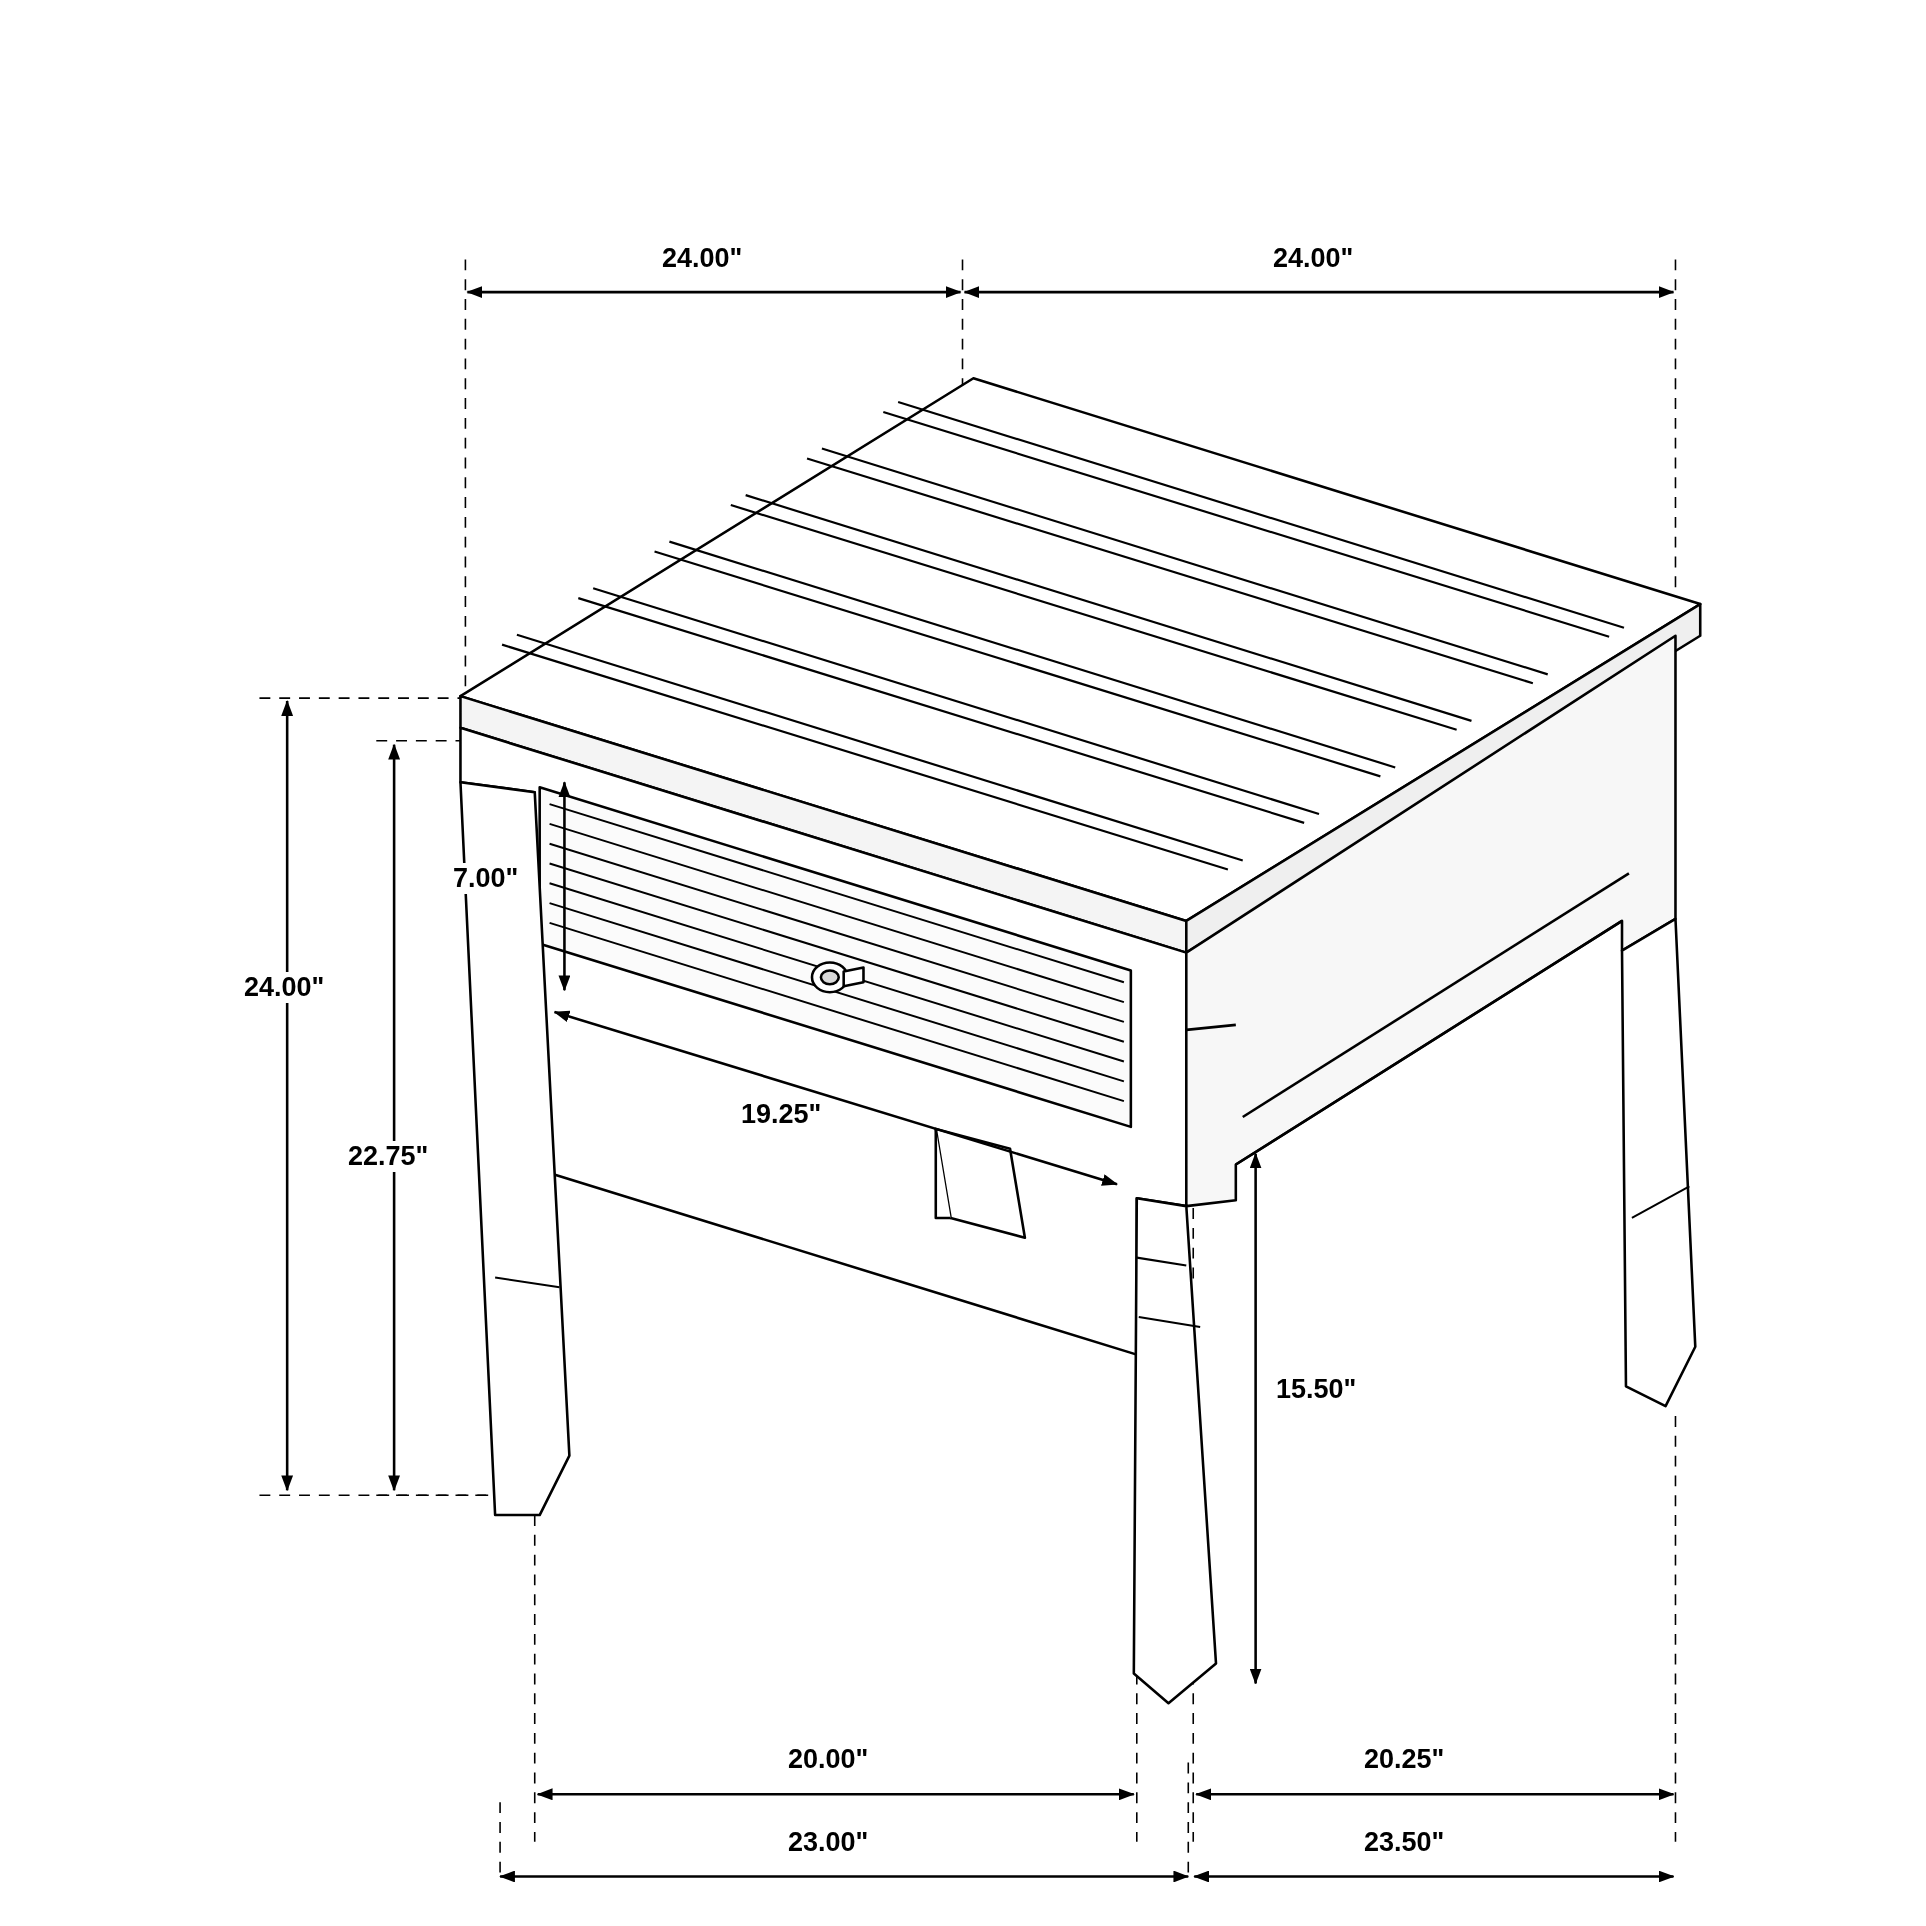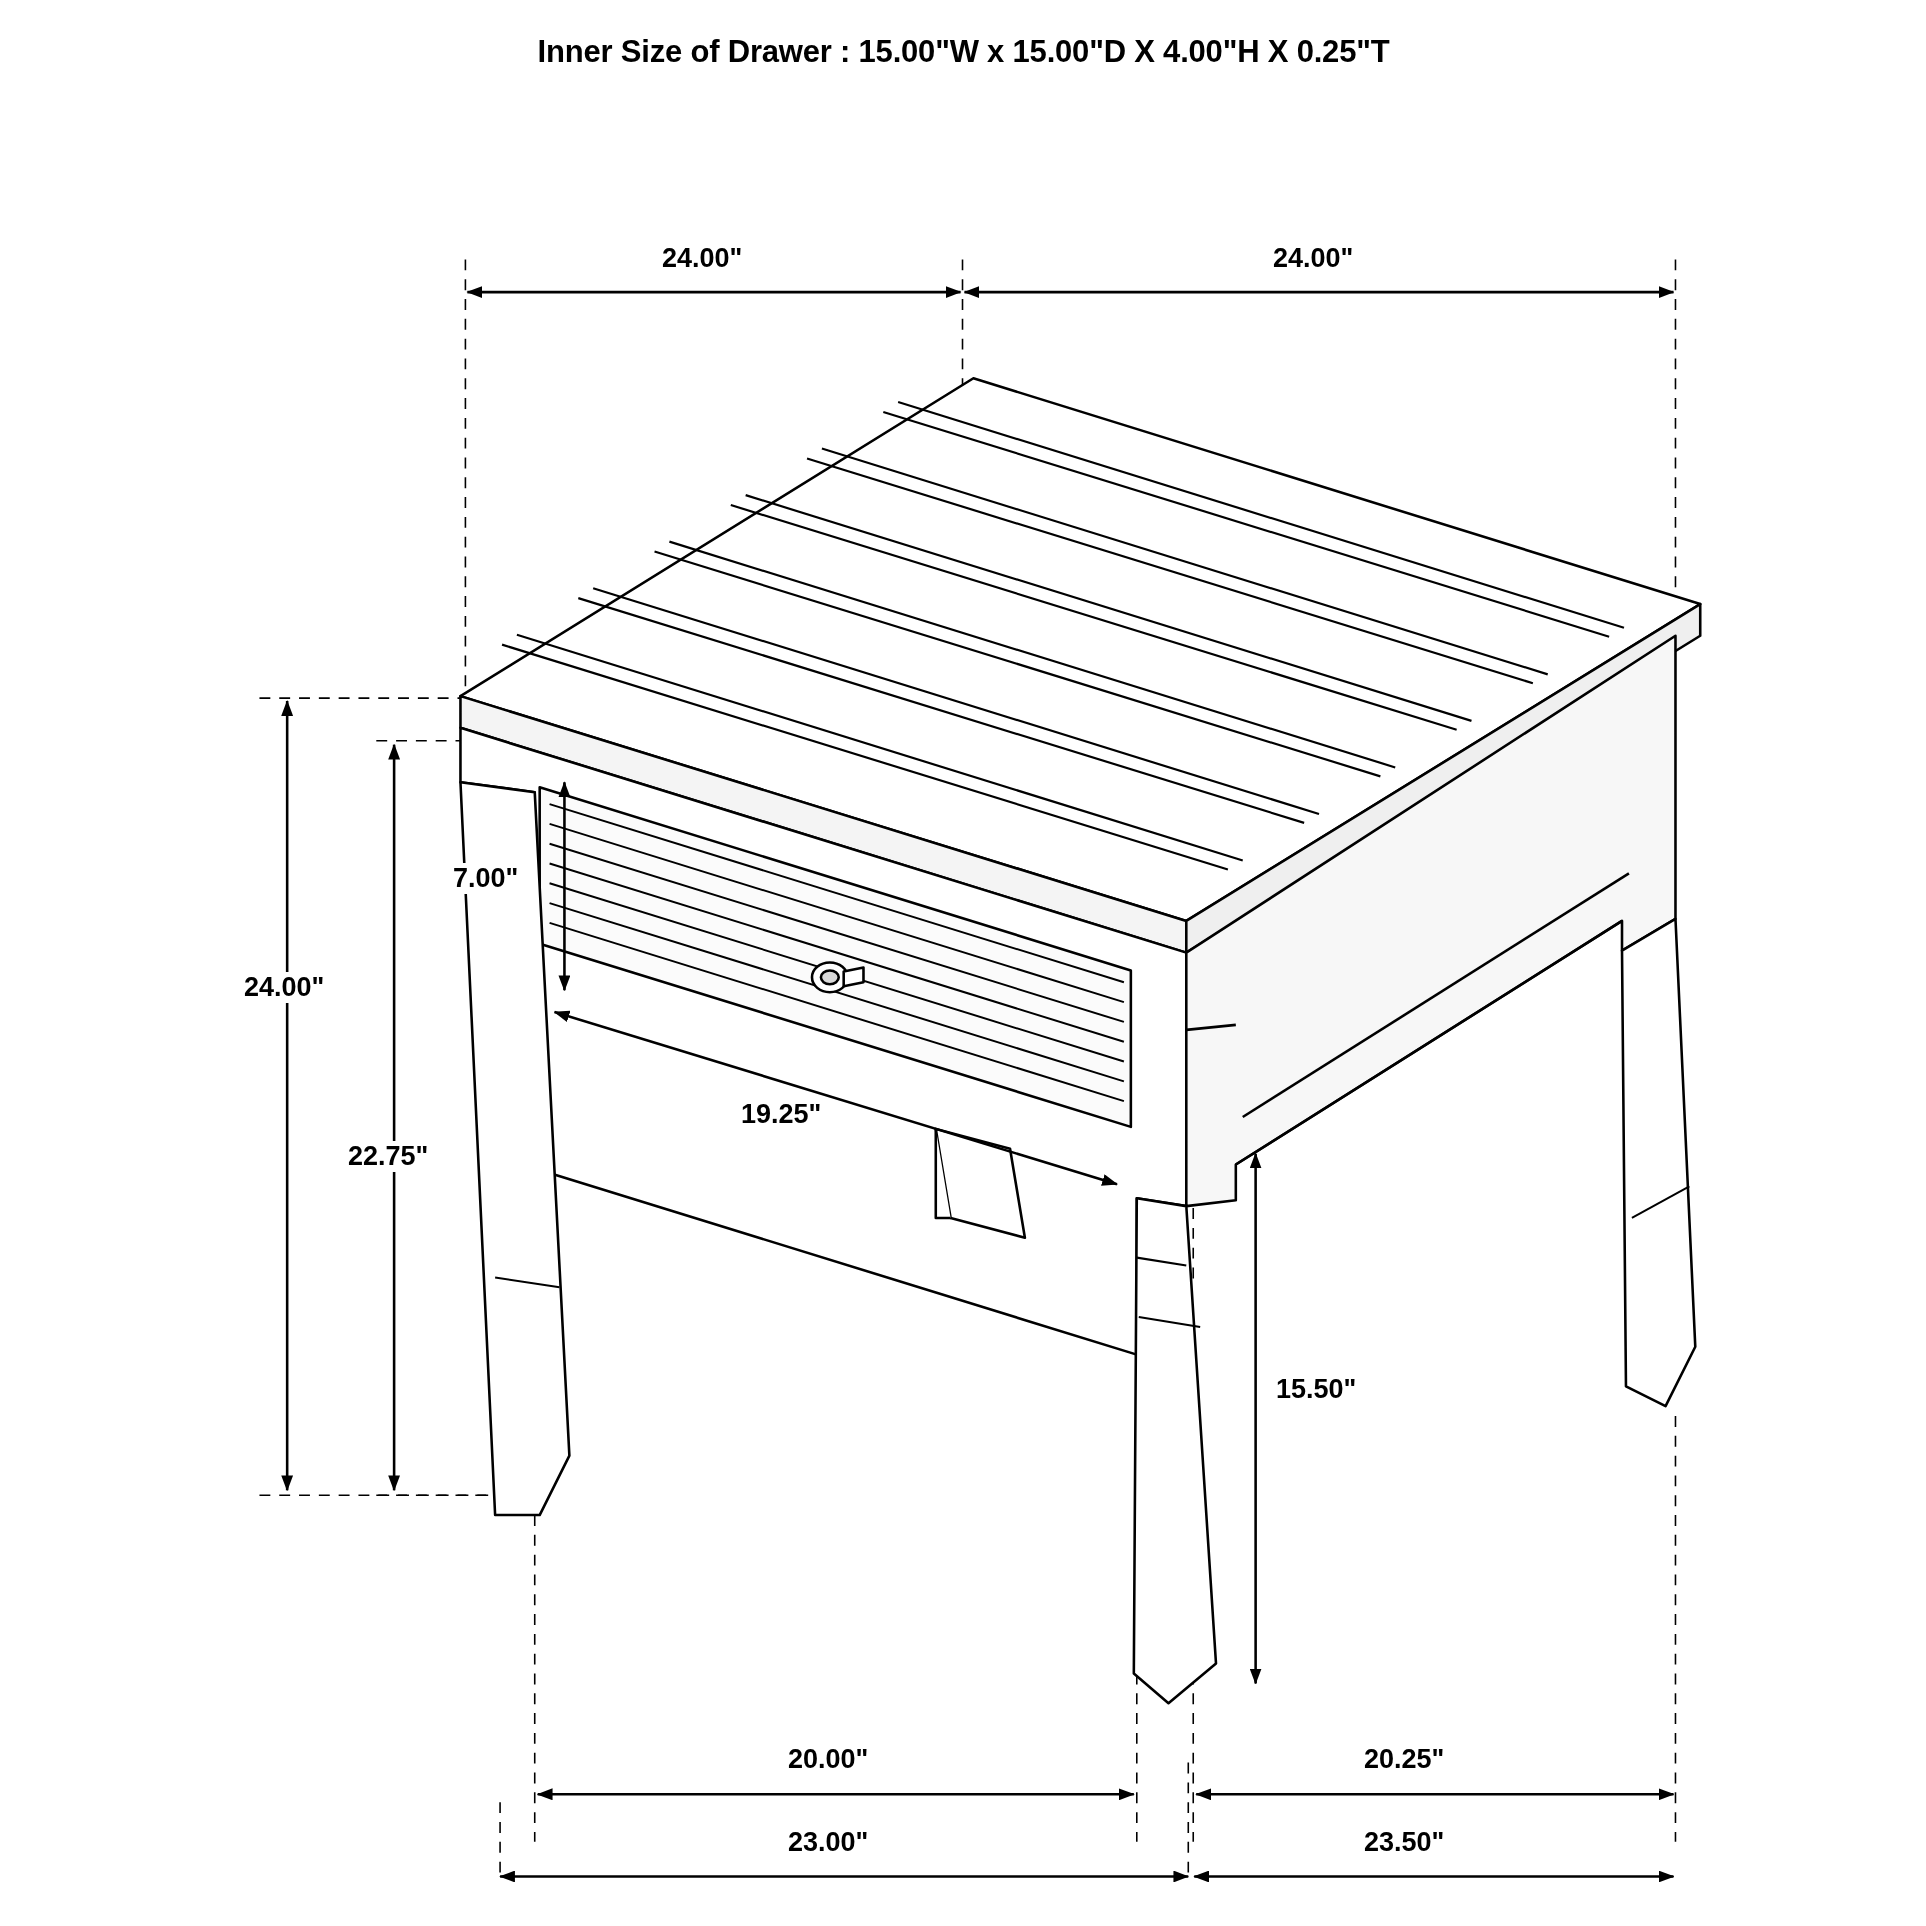--- a/index.html
+++ b/index.html
@@ -45,21 +45,20 @@
     white-space: nowrap;
     background: #ffffff;
     padding: 0 6px;
   }
 </style>
 </head>
 <body>
 
 <div id="sheet">
 
-  <div id="title">Inner Size of Drawer : 15.00"W x 15.00"D X 4.00"H X 0.25"T</div>
 
   <svg id="drawing" viewBox="0 0 1946 1946">
     <defs>
       <marker id="arrEnd" markerWidth="16" markerHeight="12" refX="15" refY="6" orient="auto" markerUnits="userSpaceOnUse">
         <path d="M0,0 L16,6 L0,12 z" fill="#000"></path>
       </marker>
       <marker id="arrStart" markerWidth="16" markerHeight="12" refX="1" refY="6" orient="auto" markerUnits="userSpaceOnUse">
         <path d="M16,0 L0,6 L16,12 z" fill="#000"></path>
       </marker>
     </defs>

